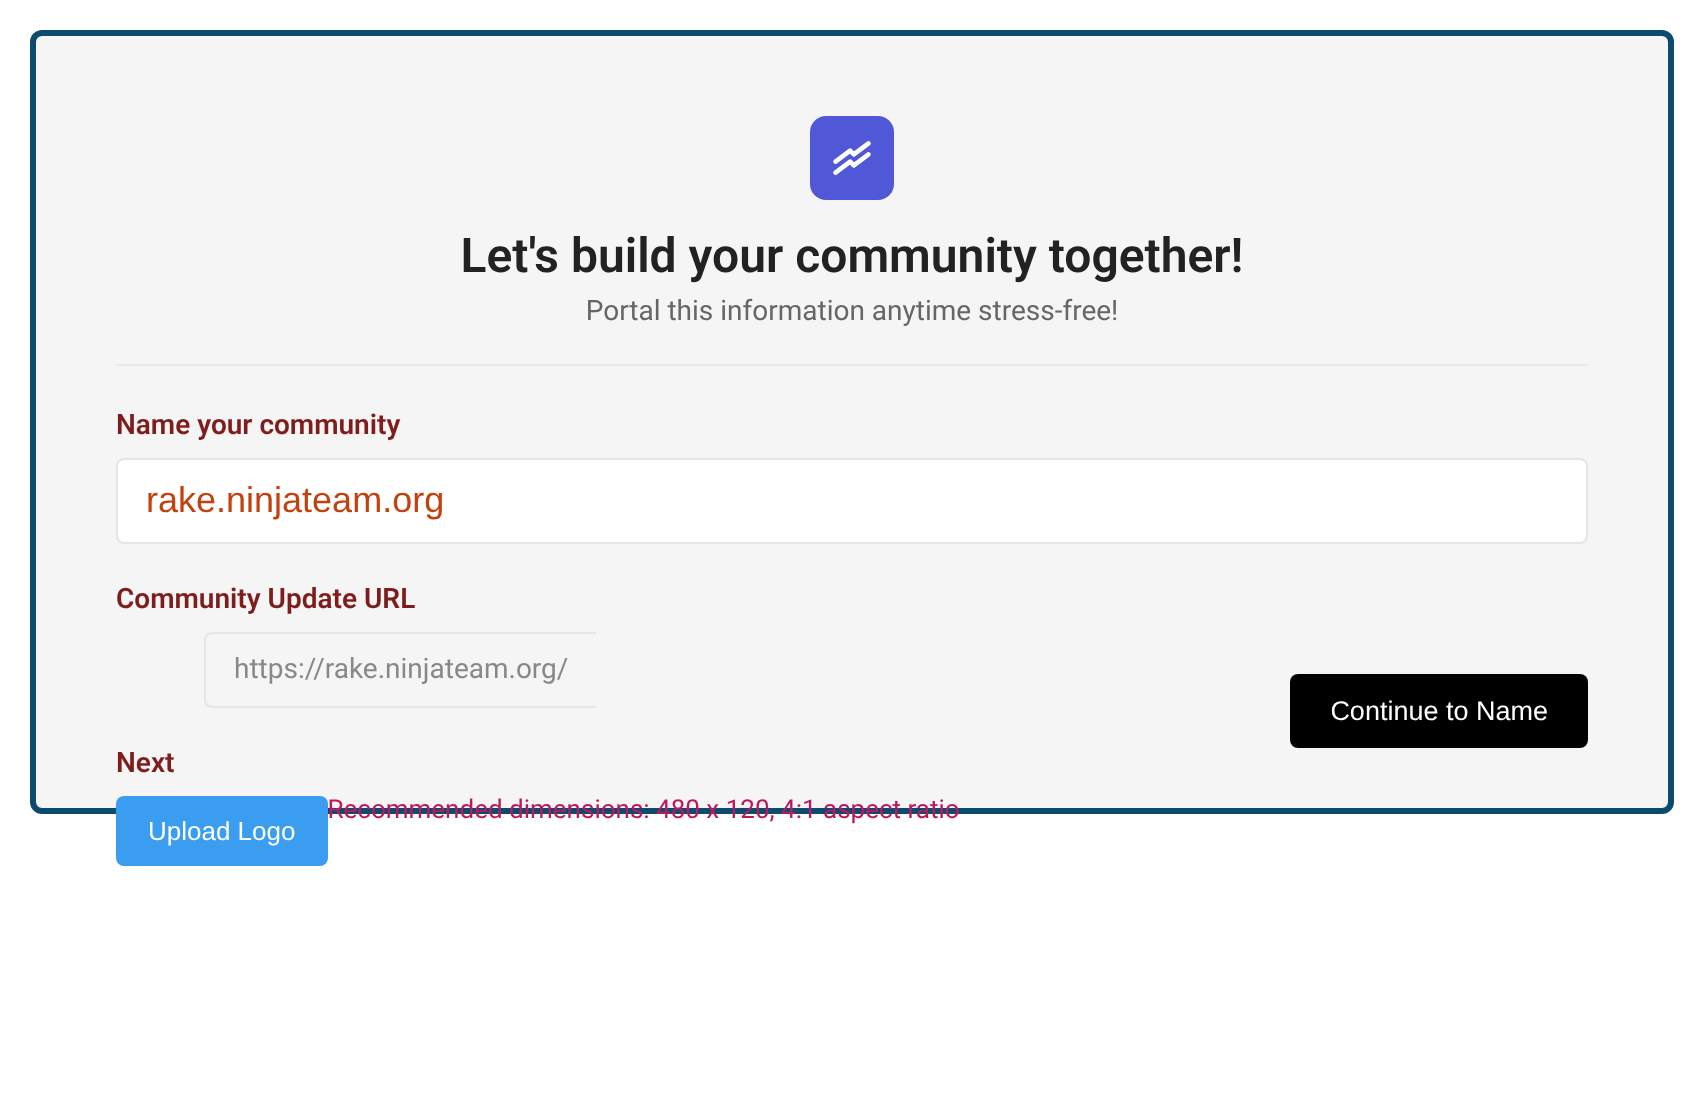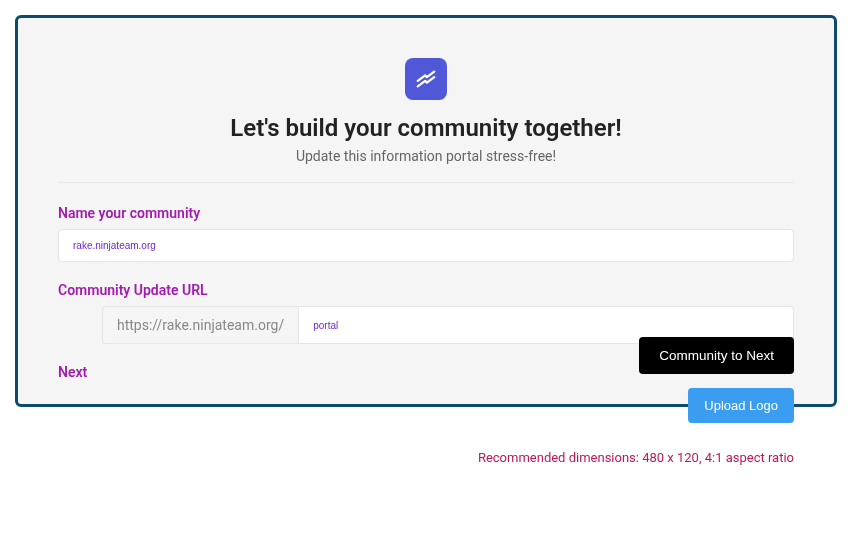--- a/index.html
+++ b/index.html
@@ -52,31 +52,31 @@
       font-size: 14px;
       color: #666;
     }
     .form-group {
       margin-bottom: 20px;
     }
     .form-label {
       display: block;
       font-size: 14px;
       font-weight: 600;
-      color: #a21caf;
+      color: #7f1d1d;
       margin-bottom: 8px;
     }
     .form-input {
       width: 100%;
       padding: 10px 14px;
-      font-size: 10px;
+      font-size: 18px;
       border: 1px solid #e5e5e5;
       border-radius: 4px;
       background: #fff;
-      color: #6d28d9;
+      color: #c2410c;
       outline: none;
     }
     .input-group {
       display: flex;
       width: 100%;
     }
     .input-prefix {
       padding: 10px 14px;
       font-size: 14px;
       border: 1px solid #e5e5e5;
@@ -86,23 +86,22 @@
       color: #888;
       white-space: nowrap;
       margin-left: 44px;
     }
     .input-group .form-input {
       border-radius: 0 4px 4px 0;
       flex: 1;
     }
     .upload-row {
       display: flex;
-      align-items: flex-end;
-      gap: 27px;
-      flex-direction: column;
+      align-items: flex-start;
+      gap: 0;
     }
     .btn-upload {
       background: #3a9df0;
       color: #fff;
       border: none;
       padding: 10px 16px;
       font-size: 13px;
       font-weight: 500;
       border-radius: 4px;
       cursor: pointer;
@@ -133,41 +132,40 @@
 <div class="card">
 
   <div class="header">
     <div class="logo-icon">
       <svg viewBox="0 0 24 24" fill="none">
         <path d="M3 14 L11 8 L13 10 L21 4" stroke="#fff" stroke-width="2.5" stroke-linecap="round" stroke-linejoin="round"></path>
         <path d="M3 20 L11 14 L13 16 L21 10" stroke="#fff" stroke-width="2.5" stroke-linecap="round" stroke-linejoin="round"></path>
       </svg>
     </div>
     <h1 class="title">Let's build your community together!</h1>
-    <p class="subtitle">Update this information portal stress-free!</p>
+    <p class="subtitle">Portal this information anytime stress-free!</p>
   </div>
 
   <div class="form-group">
     <label class="form-label">Name your community</label>
     <input type="text" class="form-input" value="rake.ninjateam.org" style="">
   </div>
 
   <div class="form-group">
     <label class="form-label">Community Update URL</label>
     <div class="input-group">
       <span class="input-prefix">https://rake.ninjateam.org/</span>
-      <input type="text" class="form-input" value="portal" style="">
     </div>
   </div>
 
   <div class="form-group">
     <label class="form-label">Next</label>
     <div class="upload-row">
       <button class="btn-upload">Upload Logo</button>
       <span class="hint">Recommended dimensions: 480 x 120, 4:1 aspect ratio</span>
     </div>
   </div>
 
   <div class="footer">
-    <button class="btn-continue">Community to Next</button>
+    <button class="btn-continue">Continue to Name</button>
   </div>
 
 </div>
 
 </body></html>

